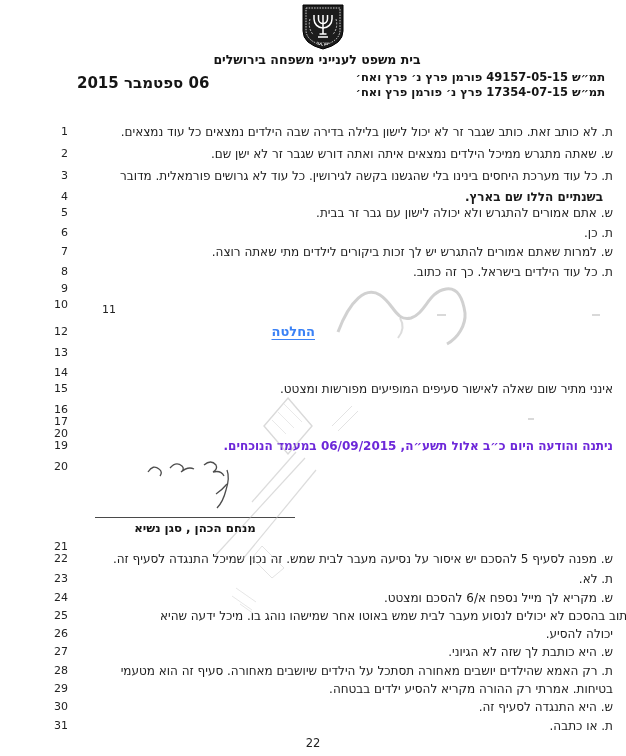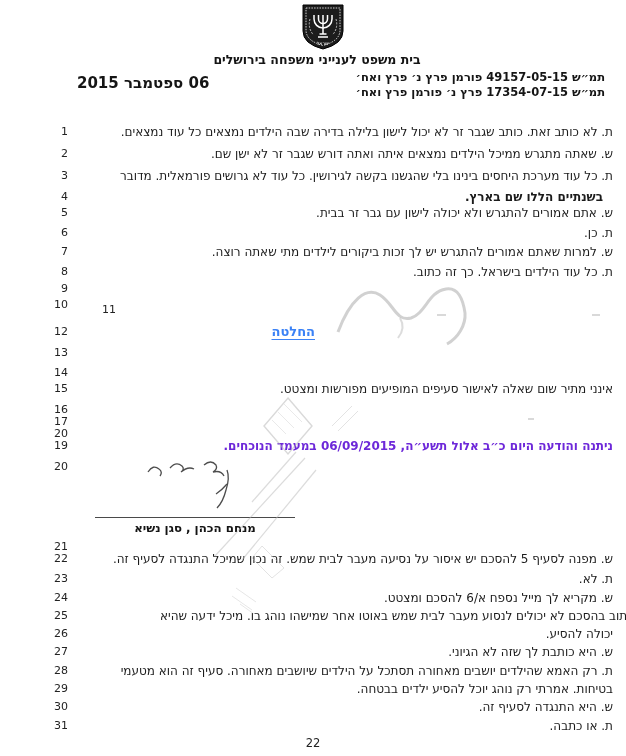--- a/index.html
+++ b/index.html
@@ -179,21 +179,21 @@
       <div class="tline" style="top: 645px;">
         <span class="lnum">27</span>
         <span class="ltext" dir="rtl" style="right: 13px;">ש. היא כותבת לך שזה לא הגיוני.</span>
       </div>
       <div class="tline" style="top: 664px;">
         <span class="lnum">28</span>
         <span class="ltext" dir="rtl" style="right: 13px;">ת. רק האמא שהילדים יושבים מאחורה תסתכל על הילדים שיושבים מאחורה. סעיף זה הוא מטעמי</span>
       </div>
       <div class="tline" style="top: 682px;">
         <span class="lnum">29</span>
-        <span class="ltext" dir="rtl" style="right: 13px;">בטיחות. אמרתי רק נוהג יוכל להסיע ילדים בבטחה.</span>
+        <span class="ltext" dir="rtl" style="right: 13px;">בטיחות. אמרתי רק ההורה מקריא להסיע ילדים בבטחה.</span>
       </div>
       <div class="tline" style="top: 700px;">
         <span class="lnum">30</span>
         <span class="ltext" dir="rtl" style="right: 13px;">ש. היא התנגדה לסעיף זה.</span>
       </div>
       <div class="tline" style="top: 719px;">
         <span class="lnum">31</span>
         <span class="ltext" dir="rtl" style="right: 13px;">ת. או כתבה.</span>
       </div>
     </div>

